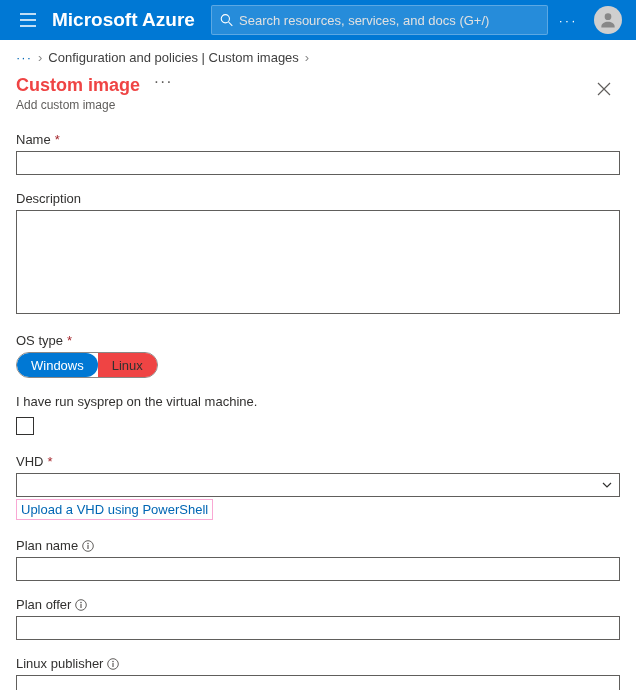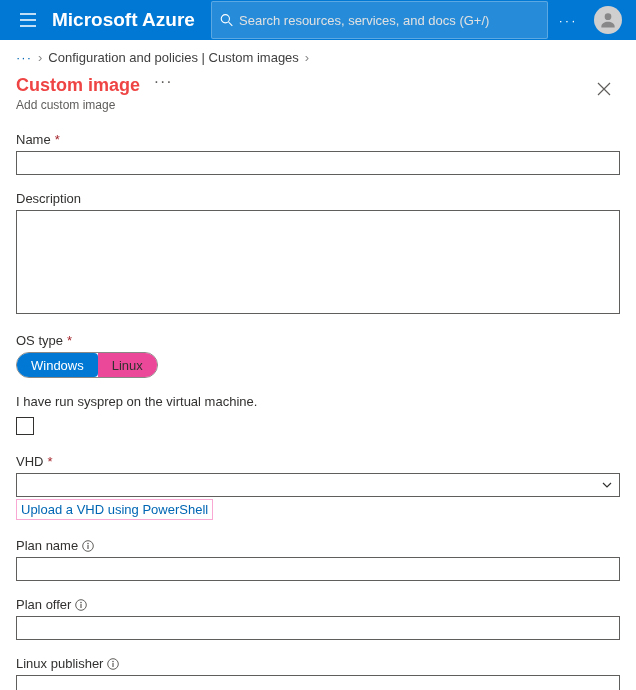--- a/index.html
+++ b/index.html
@@ -30,21 +30,21 @@
     font-size: 19px;
     margin-left: 4px;
     margin-right: 16px;
     white-space: nowrap;
   }
   .searchbox {
     flex: 1;
     background: #135995cc;
     background: rgba(255,255,255,0.15);
     border: 1px solid rgba(255,255,255,0.25);
-    height: 38px;
+    height: 30px;
     border-radius: 2px;
     display: flex;
     align-items: center;
     padding: 0 8px;
     color: #fff;
   }
   .searchbox input {
     background: transparent;
     border: none;
     outline: none;
@@ -126,27 +126,27 @@
     border:1px solid #8a8886;
     border-radius: 14px;
     overflow:hidden;
     height:26px;
   }
   .toggle-opt {
     padding: 3px 14px;
     font-size: 13px;
     cursor:pointer;
     display:flex; align-items:center;
-    background:#ec4899;
+    background:#ef4444;
     color:#323130;
   }
   .toggle-opt.selected {
     background:#0078d4;
     color:#fff;
-    border-radius: 4px;
+    border-radius: 12px;
   }
   .checkbox {
     width:18px; height:18px;
     border:1px solid #323130;
     display:inline-block;
     cursor:pointer;
     margin-top:4px;
   }
   .select {
     width:100%;

